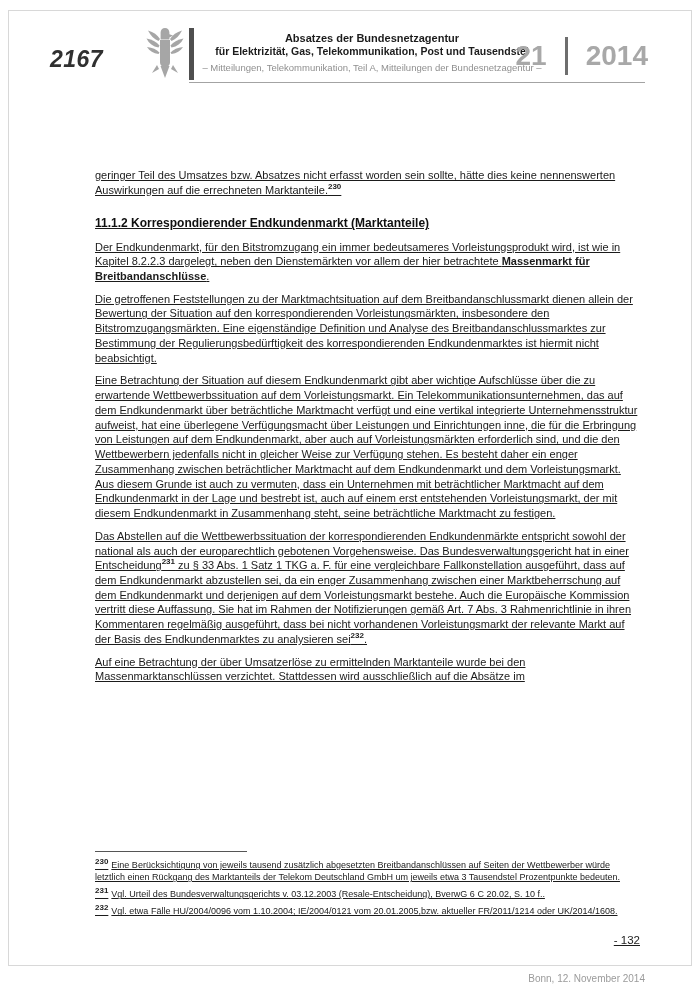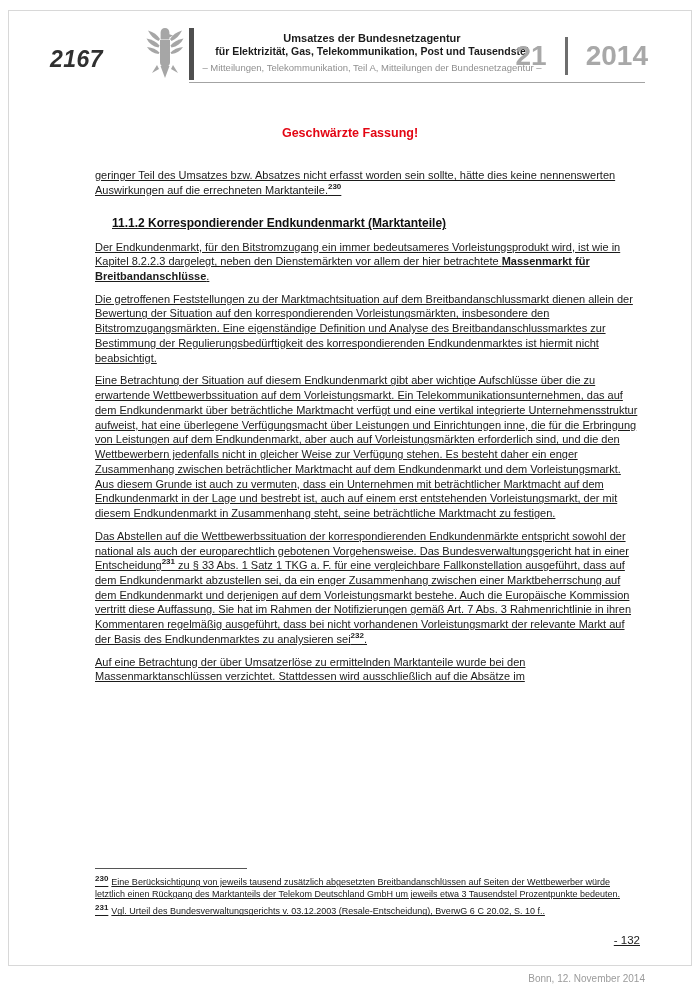--- a/index.html
+++ b/index.html
@@ -27,21 +27,21 @@
 
   
   .notice { position:absolute; left:0; right:0; top:126px; text-align:center;
             font-size:12.5px; font-weight:bold; color:var(--notice-red, #e30613); }
 
   
   .content { position:absolute; left:95px; top:168px; width:545px; height:780px;
              display:flex; flex-direction:column;
              font-size:11px; line-height:1.34; color:#1b1b1b;text-decoration:underline; }
   .content p { margin:0 0 8px 0; }
-  .content h3 { font-size:12px; color:#101010; margin:10px 0 8px 17px; }
+  .content h3 { font-size:12px; color:#101010; margin:10px 0 8px 0; }
   .content sup { font-size:8px; font-weight:bold; line-height:0; vertical-align:super; }
   .hnum { display:inline-block; width:78px; }
 
   
   .fn-block { margin-top:auto; padding-top:4px; }
   .fn-rule { width:152px; border-top:1px solid #555555; margin-bottom:7px; }
   .fn { font-size:9px; line-height:1.35; color:#222222; margin-bottom:5px; }
   .fn .fn-num { font-size:8px; font-weight:bold; vertical-align:super; line-height:0; margin-right:3px; }
   .page-label { text-align:right; font-size:11.5px; color:#222222; margin-top:10px; }
 
@@ -70,34 +70,33 @@
         <path d="M15.5 40L20 52l4.5-12z"></path>
         <path d="M12 39l-5 8 7-4z"></path>
         <path d="M28 39l5 8-7-4z"></path>
       </g>
     </svg>
   </span>
 
   <div class="hdr-bar"></div>
 
   <div class="hdr-text">
-    <div class="t1">Umsatzes der Bundesnetzagentur</div>
+    <div class="t1">Absatzes der Bundesnetzagentur</div>
     <div class="t2">für Elektrizität, Gas, Telekommunikation, Post und Tausendstel</div>
     <div class="t3">– Mitteilungen, Telekommunikation, Teil A, Mitteilungen der Bundesnetzagentur –</div>
   </div>
 
   <div class="hdr-rule"></div>
 
   <div class="hdr-issue">
     <span>21</span>
     <span class="issue-sep"></span>
     <span>2014</span>
   </div>
 
-  <div class="notice">Geschwärzte Fassung!</div>
 
   <main class="content">
 
     <p><span>geringer Teil des Umsatzes bzw. Absatzes nicht erfasst worden sein sollte, hätte dies keine nennenswerten Auswirkungen auf die errechneten Marktanteile.</span><sup>230</sup></p>
 
 
     <h3>11.1.2 Korrespondierender Endkundenmarkt (Marktanteile)</h3>
 
     <p><span>Der Endkundenmarkt, für den Bitstromzugang ein immer bedeutsameres Vorleistungsprodukt wird, ist wie in Kapitel 8.2.2.3 dargelegt, neben den Dienstemärkten vor allem der hier betrachtete </span><b>Massenmarkt für Breitbandanschlüsse</b><span>.</span></p>
 
@@ -110,19 +109,20 @@
 
     <p>Auf eine Betrachtung der über Umsatzerlöse zu ermittelnden Marktanteile wurde bei den Massenmarktanschlüssen verzichtet. Stattdessen wird ausschließlich auf die Absätze im</p>
 
     <div class="fn-block">
       <div class="fn-rule"></div>
 
       <div class="fn"><sup class="fn-num">230</sup><span>Eine Berücksichtigung von jeweils tausend zusätzlich abgesetzten Breitbandanschlüssen auf Seiten der Wettbewerber würde letztlich einen Rückgang des Marktanteils der Telekom Deutschland GmbH um jeweils etwa 3 Tausendstel Prozentpunkte bedeuten.</span></div>
 
       <div class="fn"><sup class="fn-num">231</sup><span>Vgl. Urteil des Bundesverwaltungsgerichts v. 03.12.2003 (Resale-Entscheidung), BverwG 6 C 20.02, S. 10 f..</span></div>
 
+      <div class="fn"><sup class="fn-num">232</sup><span>Vgl. etwa Fälle HU/2004/0096 vom 1.10.2004; IE/2004/0121 vom 20.01.2005,bzw. aktueller FR/2011/1214 oder UK/2014/1608.</span></div>
     </div>
 
     <div class="page-label">- 132</div>
   </main>
 
   <div class="footer-date">Bonn, 12. November 2014</div>
 </div>
 
 </body></html>

